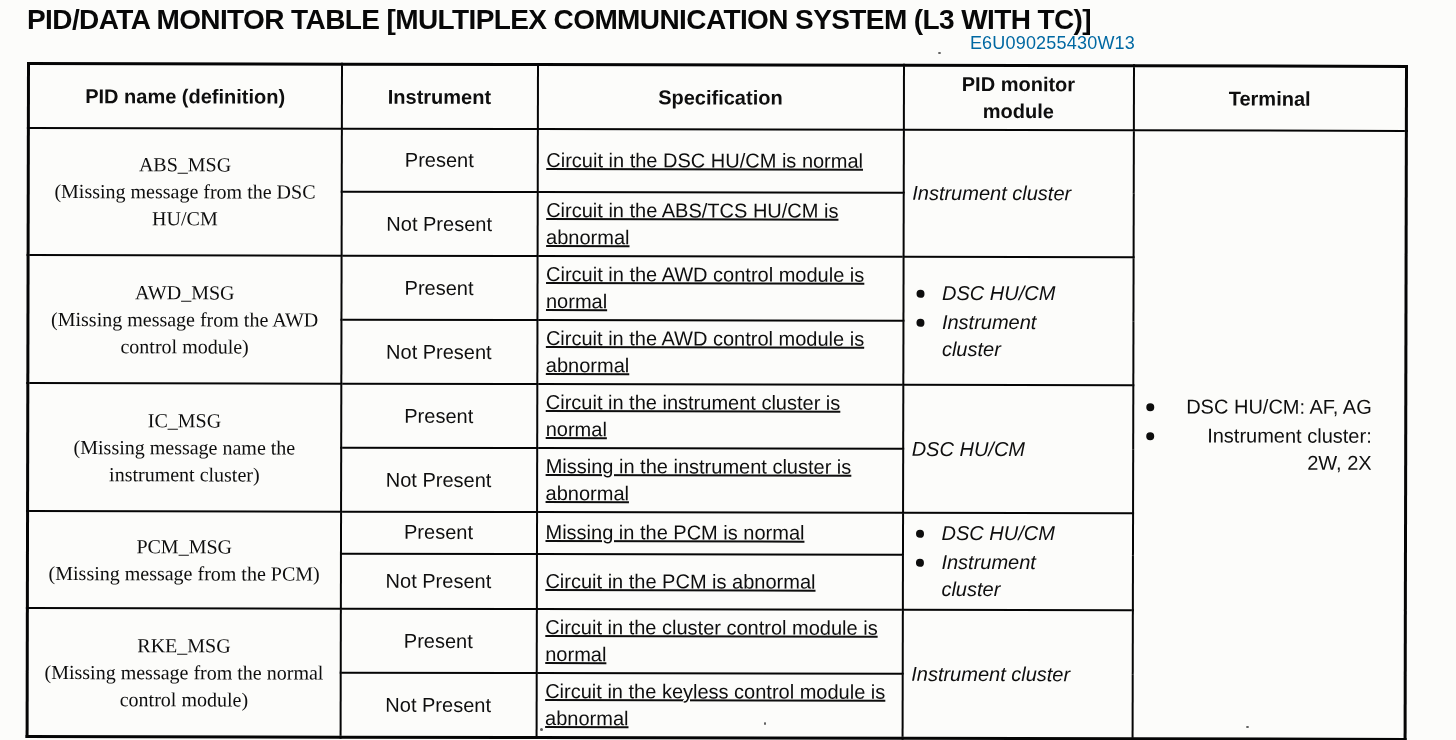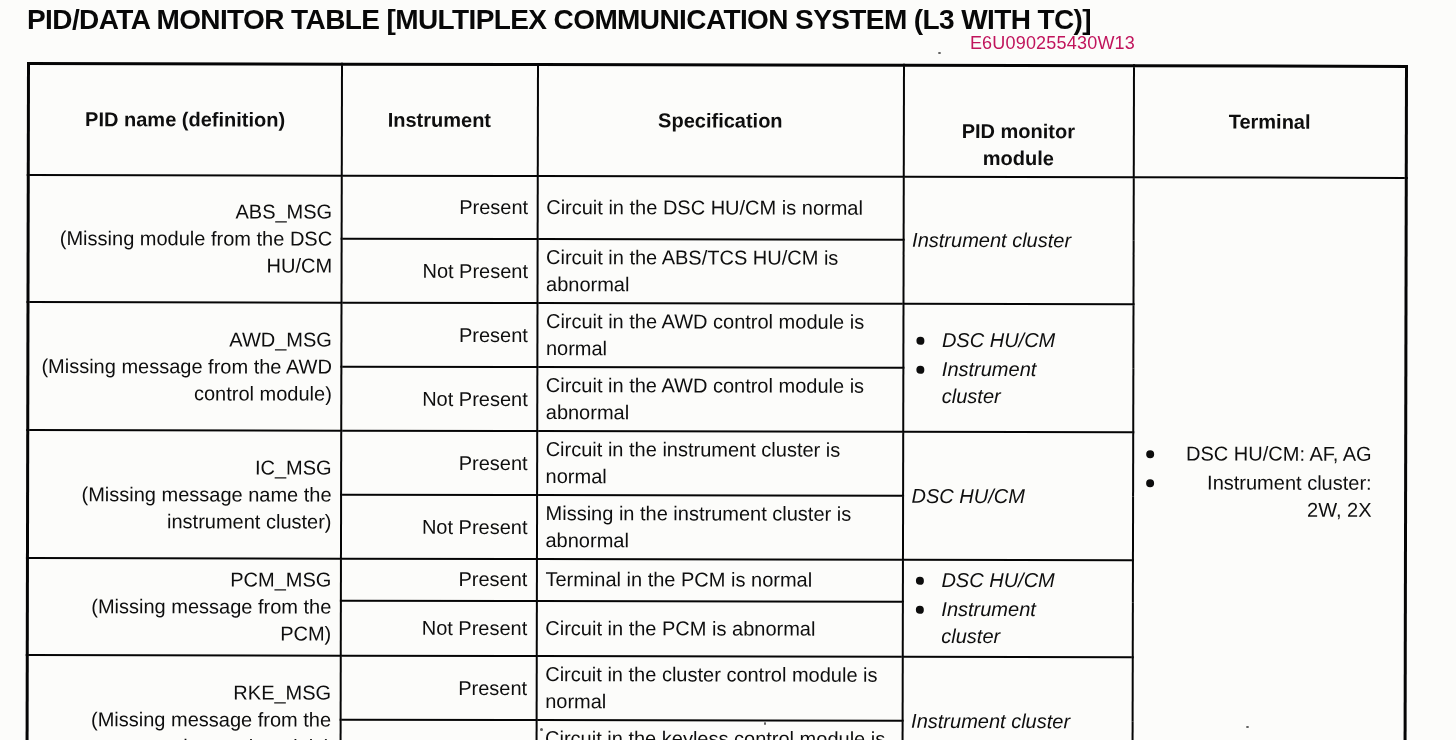--- a/index.html
+++ b/index.html
@@ -27,21 +27,21 @@
     letter-spacing: -0.6px;
     color: #0d0d0d;
     white-space: nowrap;
   }
   .doc-code {
     position: absolute;
     right: 18px;
     top: 33px;
     font-size: 18px;
     letter-spacing: 0.2px;
-    color: #be185d;
+    color: #0369a1;
   }
   .table-wrap {
     position: absolute;
     left: 27px;
     top: 62px;
     transform: rotate(0.12deg);
     transform-origin: top left;
   }
   table.spec-table {
     border-collapse: collapse;
@@ -60,31 +60,33 @@
   table.spec-table {
     border: 3px solid #0a0a0a;
   }
   th.hdr {
     font-weight: bold;
     text-align: center;
     font-size: 20px;
     line-height: 1.15;
   }
   th.hdr .hdr-inner { display: inline-block; }
-  th.hdr-module .hdr-inner { max-width: 150px; margin-top: 47px; }
+  th.hdr-module .hdr-inner { max-width: 150px; }
   td.cell-pid {
-    text-align: right;
+    text-align: center;
     padding: 6px 52px 6px 9px;
+    font-family: Liberation Serif, serif;
   }
   td.cell-cond {
-    text-align: right;
+    text-align: center;
   }
   td.cell-spec {
     text-align: left;
     padding: 4px 44px 4px 9px;
+    text-decoration: underline;
   }
   td.cell-module {
     text-align: left;
     padding: 4px 10px 4px 13px;
     font-style: italic;
   }
   td.cell-terminal {
     text-align: left;
     padding: 4px 14px 4px 16px;
     vertical-align: middle;
@@ -141,21 +143,21 @@
         <th class="hdr"><span class="hdr-inner">PID name (definition)</span></th>
         <th class="hdr"><span class="hdr-inner">Instrument</span></th>
         <th class="hdr"><span class="hdr-inner">Specification</span></th>
         <th class="hdr hdr-module"><span class="hdr-inner">PID monitor module</span></th>
         <th class="hdr"><span class="hdr-inner">Terminal</span></th>
       </tr>
 
       <tr style="height:63px">
         <td class="cell-pid" rowspan="2">
           <div class="pid-name">ABS_MSG</div>
-          <div>(Missing module from the DSC HU/CM</div>
+          <div>(Missing message from the DSC HU/CM</div>
         </td>
         <td class="cell-cond">Present</td>
         <td class="cell-spec">Circuit in the DSC HU/CM is normal</td>
         <td class="cell-module" rowspan="2">
           <div>Instrument cluster</div>
         </td>
         <td class="cell-terminal" rowspan="10">
           <ul class="dot-list terminal-list">
             <li>DSC HU/CM: AF, AG</li>
             <li>Instrument cluster: 2W, 2X</li>
@@ -201,21 +203,21 @@
         <td class="cell-cond">Not Present</td>
         <td class="cell-spec">Missing in the instrument cluster is abnormal</td>
       </tr>
 
       <tr style="height:38px">
         <td class="cell-pid" rowspan="2">
           <div class="pid-name">PCM_MSG</div>
           <div>(Missing message from the PCM)</div>
         </td>
         <td class="cell-cond">Present</td>
-        <td class="cell-spec">Terminal in the PCM is normal</td>
+        <td class="cell-spec">Missing in the PCM is normal</td>
         <td class="cell-module" rowspan="2">
           <ul class="dot-list module-list">
             <li>DSC HU/CM</li>
             <li>Instrument cluster</li>
           </ul>
         </td>
       </tr>
       <tr style="height:50px">
         <td class="cell-cond">Not Present</td>
         <td class="cell-spec">Circuit in the PCM is abnormal</td>

